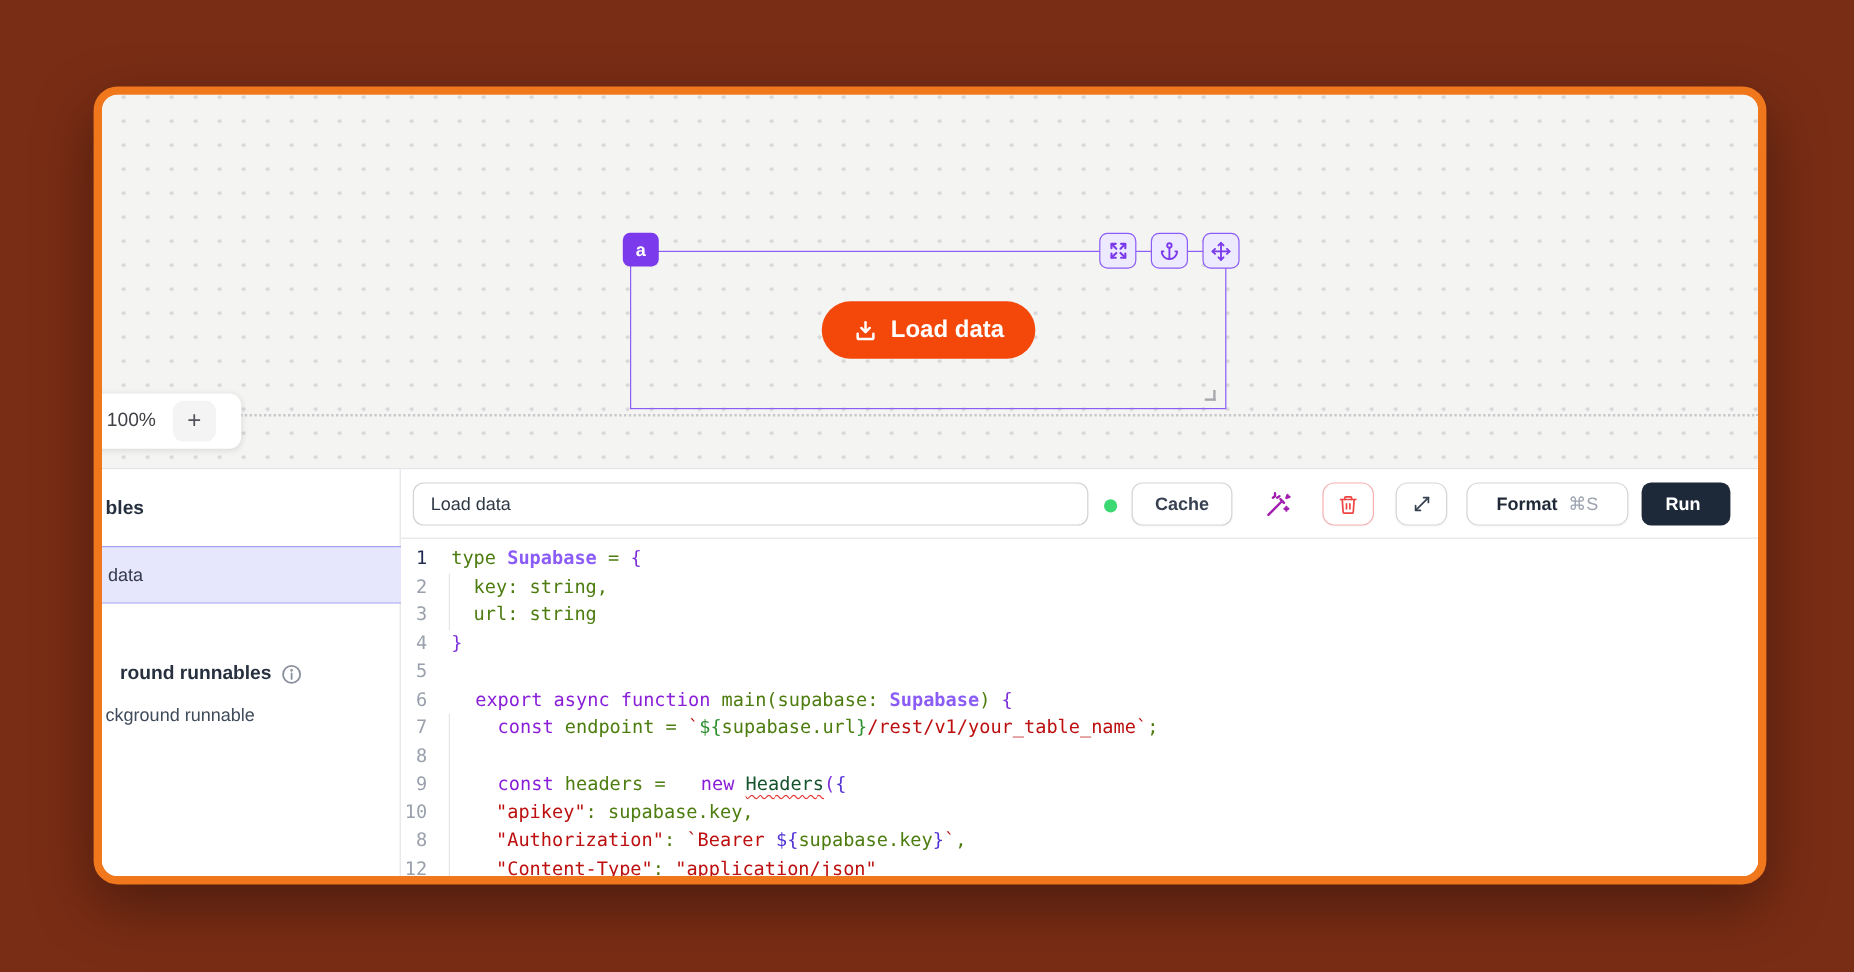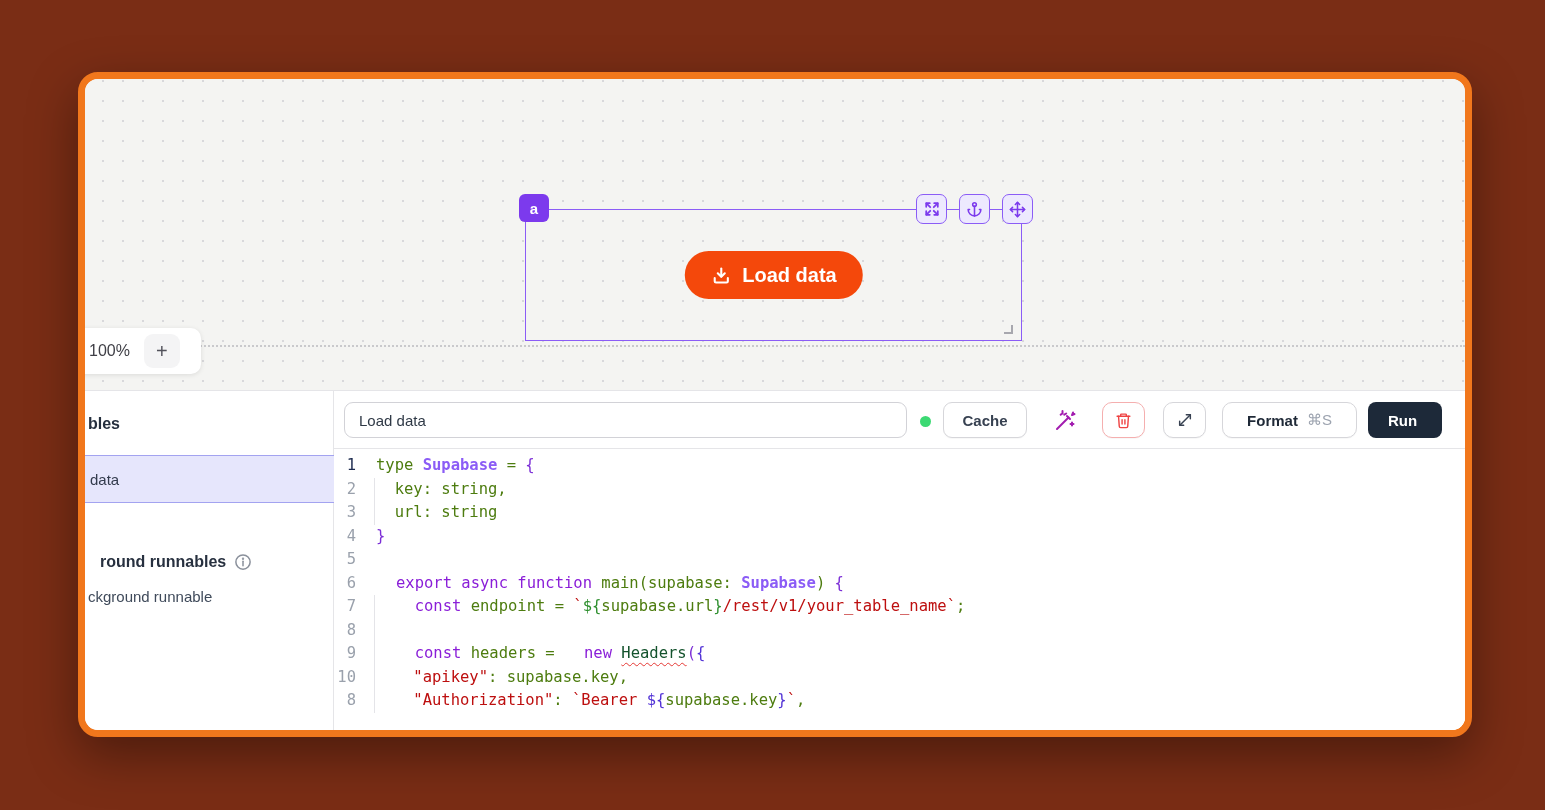--- a/index.html
+++ b/index.html
@@ -313,18 +313,22 @@
               <span class="cl gd"><span class="tok-d">  </span><span class="tok-k">const</span><span class="tok-d"> headers = </span><span class="tok-k">new</span><span class="tok-d"> </span><span class="tok-e">Headers</span><span class="tok-p">(</span><span class="tok-b">{</span></span>
             </div>
             <div class="code-row">
               <span class="ln">10</span>
               <span class="cl gd"><span class="tok-d">    </span><span class="tok-s">"apikey"</span><span class="tok-d">: supabase.key,</span></span>
             </div>
             <div class="code-row">
               <span class="ln">8</span>
               <span class="cl gd"><span class="tok-d">    </span><span class="tok-s">"Authorization"</span><span class="tok-d">: </span><span class="tok-s">`Bearer </span><span class="tok-b">${</span><span class="tok-d">supabase.key</span><span class="tok-b">}</span><span class="tok-s">`</span><span class="tok-d">,</span></span>
             </div>
+            <div class="code-row">
+              <span class="ln">12</span>
+              <span class="cl gd"><span class="tok-d">    </span><span class="tok-s">"Content-Type"</span><span class="tok-d">: </span><span class="tok-s">"application/json"</span></span>
+            </div>
           </div>
       </div>
 
     </div>
   </div>
 </div>
 
 </body></html>

